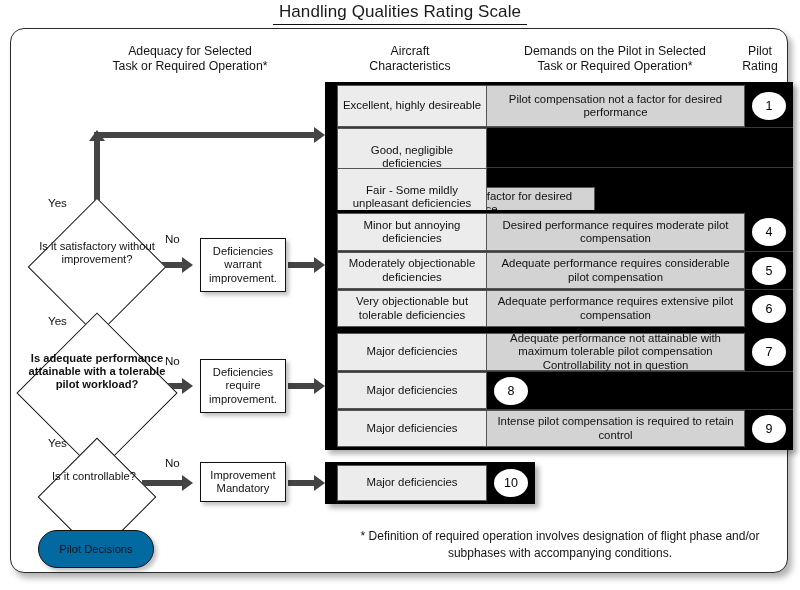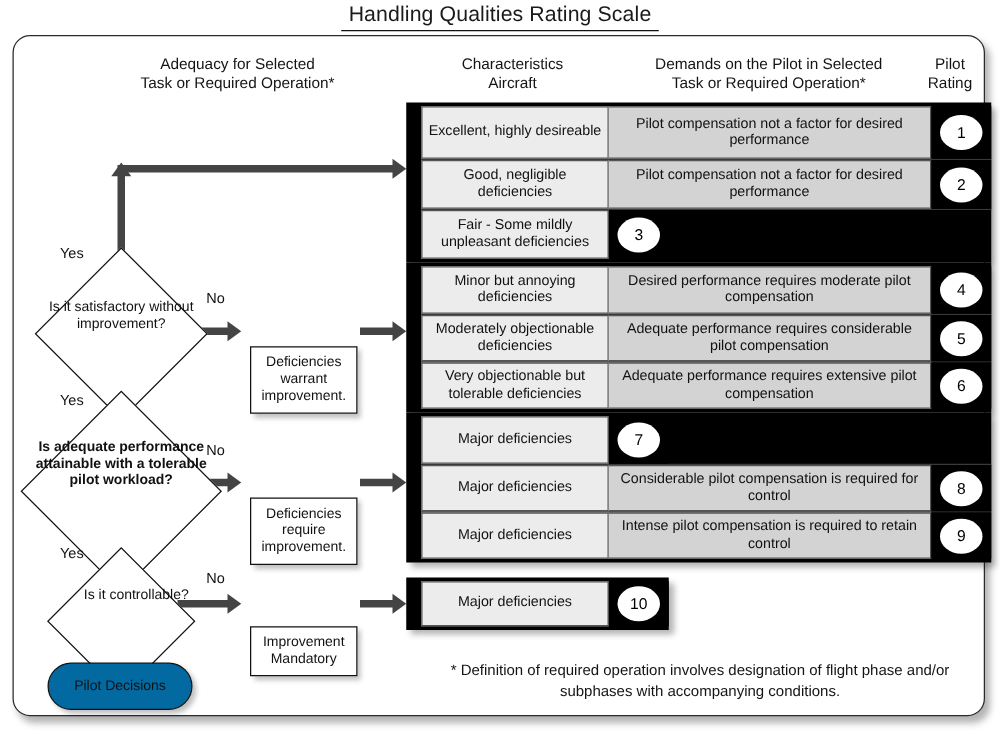--- a/index.html
+++ b/index.html
@@ -109,21 +109,21 @@
     font-size:12.5px;
     color:#000;
   }
 
   #block1 { left:325px; top:82px;  }
   #block2 { left:325px; top:210px; }
   #block3 { left:325px; top:330px; }
   #block4 { left:325px; top:462px; }
 
   .h42 { height:42px; }
-  .h40 { height:40px; }
+  .h40 { height:40px;flex-direction:column; }
   .h36 { height:36px; }
   .h38 { height:38px; }
 
   
   .diamond {
     position:absolute;
     background:#fff;
     border:1.4px solid #111;
     transform:rotate(45deg);
   }
@@ -135,21 +135,21 @@
     color:#111;
   }
 
   #dia1 { left:48px; top:218px; width:98px; height:98px; }
   #dia1-label { left:30px; top:240px; width:134px; }
 
   #dia2 { left:40px; top:336px; width:114px; height:114px; }
   #dia2-label { left:28px; top:352px; width:138px;font-weight:bold; }
 
   #dia3 { left:55px; top:455px; width:84px; height:84px; }
-  #dia3-label { left:47px; top:470px; width:124px; }
+  #dia3-label { left:32px; top:470px; width:124px; }
 
   .oval {
     position:absolute;
     left:38px; top:530px;
     width:116px; height:38px;
     border:1.4px solid #111;
     border-radius:19px;
     background:#0369a1;
     display:flex; align-items:center; justify-content:center;
     font-size:11.2px;
@@ -163,21 +163,20 @@
     border:1.5px solid #111;
     display:flex;
     align-items:center;
     justify-content:center;
     text-align:center;
     font-size:11.2px;
     line-height:13.5px;
     color:#111;
     box-shadow:3px 3px 4px rgba(0,0,0,0.25);
     padding:2px;
-    margin-top:39px;
   }
   #proc1 { left:200px; top:238px; width:86px; height:54px; }
   #proc2 { left:200px; top:359px; width:86px; height:54px; }
   #proc3 { left:200px; top:462px; width:86px; height:40px; }
 
   .yeslabel, .nolabel {
     position:absolute;
     font-size:11.6px;
     color:#111;
   }
@@ -225,22 +224,22 @@
   <span>Handling Qualities Rating Scale</span>
 </div>
 
 <div id="panel"></div>
 
 <div class="colhead" id="head-adequacy">
   <div>Adequacy for Selected</div>
   <div>Task or Required  Operation*</div>
 </div>
 <div class="colhead" id="head-aircraft">
+  <div>Aircraft</div>
   <div>Characteristics</div>
-  <div>Aircraft</div>
 </div>
 <div class="colhead" id="head-demands">
   <div>Demands on the Pilot in Selected</div>
   <div>Task or Required Operation*</div>
 </div>
 <div class="colhead" id="head-pilotrating">
   <div>Pilot</div>
   <div>Rating</div>
 </div>
 
@@ -287,27 +286,27 @@
     <div class="cell-dem">Adequate performance requires extensive pilot compensation</div>
     <div class="cell-rate">
       <div class="rate-circle">6</div>
     </div>
   </div>
 </div>
 
 <div class="block" id="block3">
   <div class="row h38">
     <div class="cell-char">Major deficiencies</div>
+    <div class="cell-dem">Adequate performance not attainable with maximum tolerable pilot compensation Controllability not in question</div>
     <div class="cell-rate">
       <div class="rate-circle">7</div>
     </div>
   </div>
   <div class="row h38">
     <div class="cell-char">Major deficiencies</div>
-    <div class="cell-dem">Considerable pilot compensation is required for control</div>
     <div class="cell-rate">
       <div class="rate-circle">8</div>
     </div>
   </div>
   <div class="row h38">
     <div class="cell-char">Major deficiencies</div>
     <div class="cell-dem">Intense pilot compensation is required to retain control</div>
     <div class="cell-rate">
       <div class="rate-circle">9</div>
     </div>

